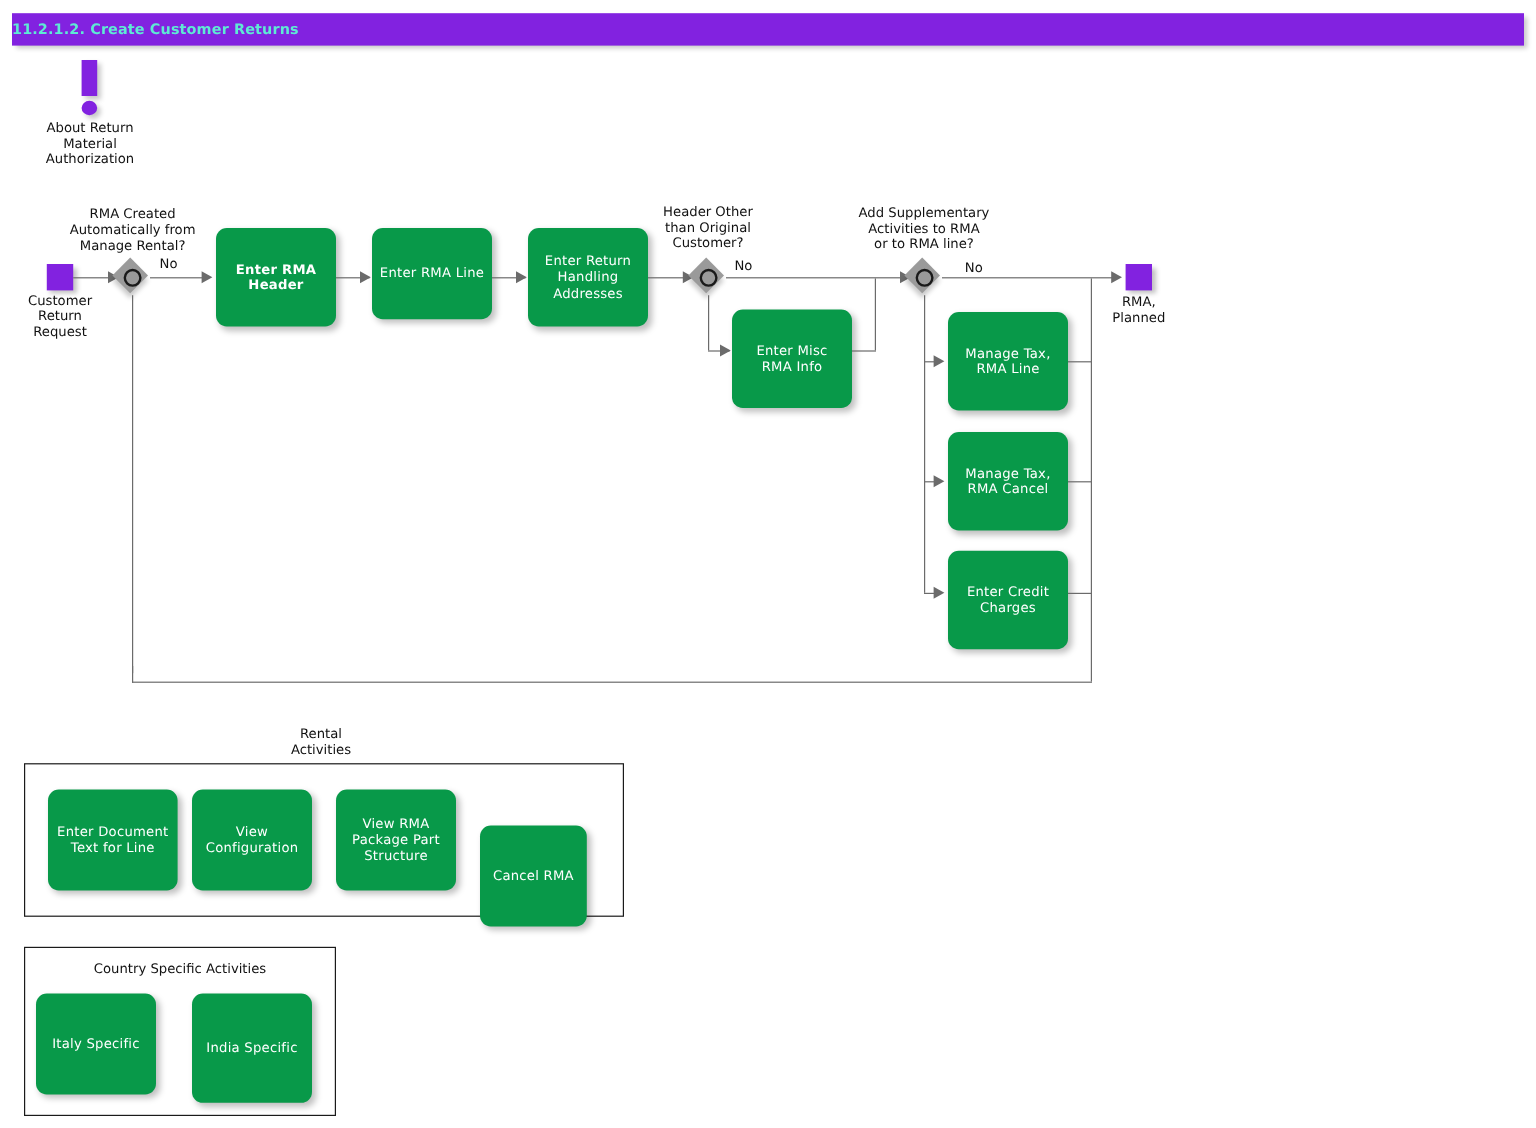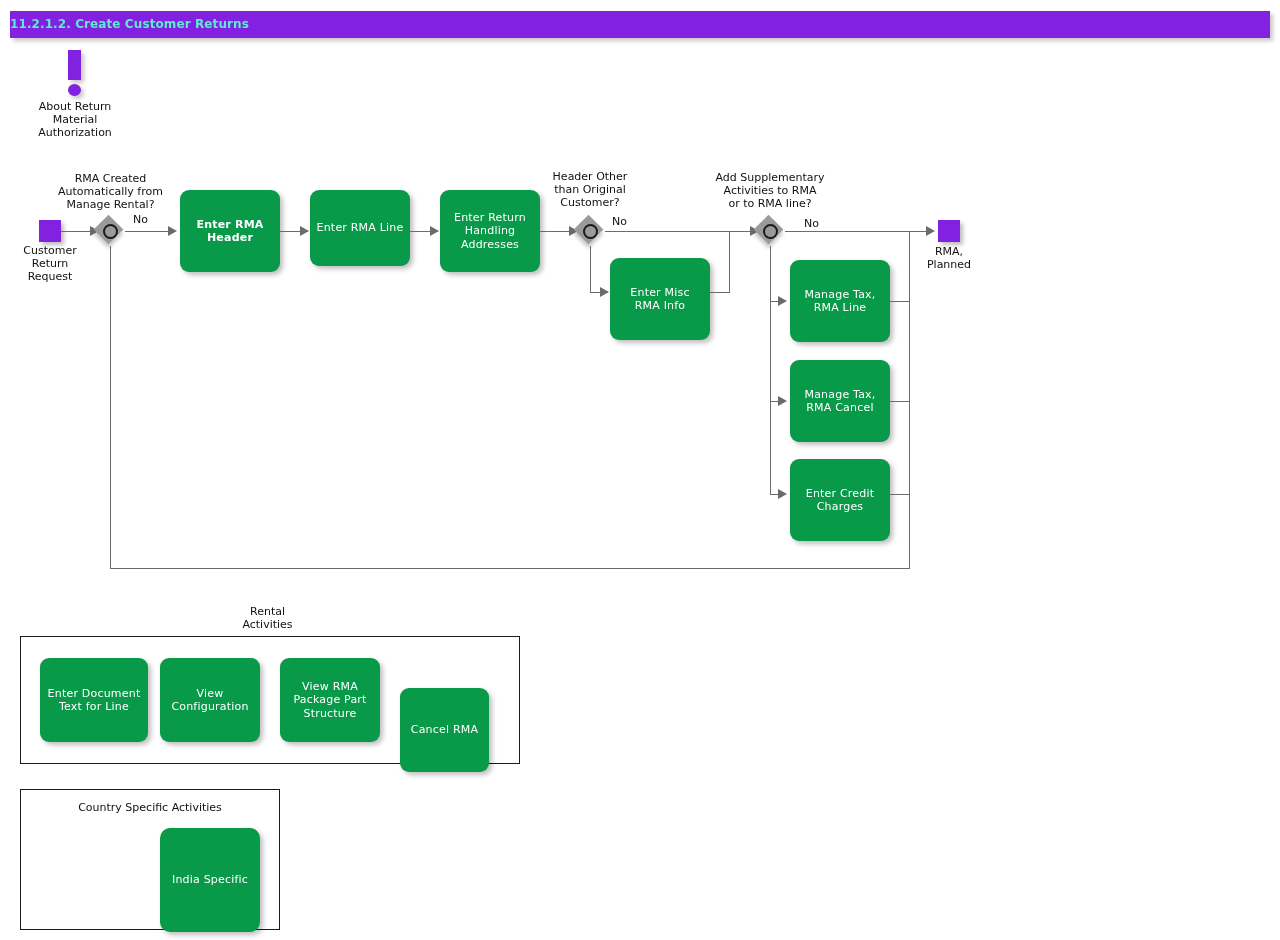--- a/index.html
+++ b/index.html
@@ -299,17 +299,20 @@
 Package Part
 Structure</span>
   </div>
   <div class="act" style="left:400px; top:658px; width:89px; height:84px;margin-top:30px;">
     <span>Cancel RMA</span>
   </div>
 
   <div class="frame" style="left:20px; top:789px; width:260px; height:141px;"></div>
   <div class="lbl" style="left:40px; top:801px; width:220px;">Country Specific Activities</div>
 
-  <div class="act" style="left:160px; top:828px; width:100px; height:104px;border-radius:10px;">
+  <div class="act" style="left:30px; top:828px; width:100px; height:84px;">
+    <span>Italy Specific</span>
+  </div>
+  <div class="act" style="left:160px; top:828px; width:100px; height:91px;">
     <span>India Specific</span>
   </div>
 
 </div>
 
 </body></html>

